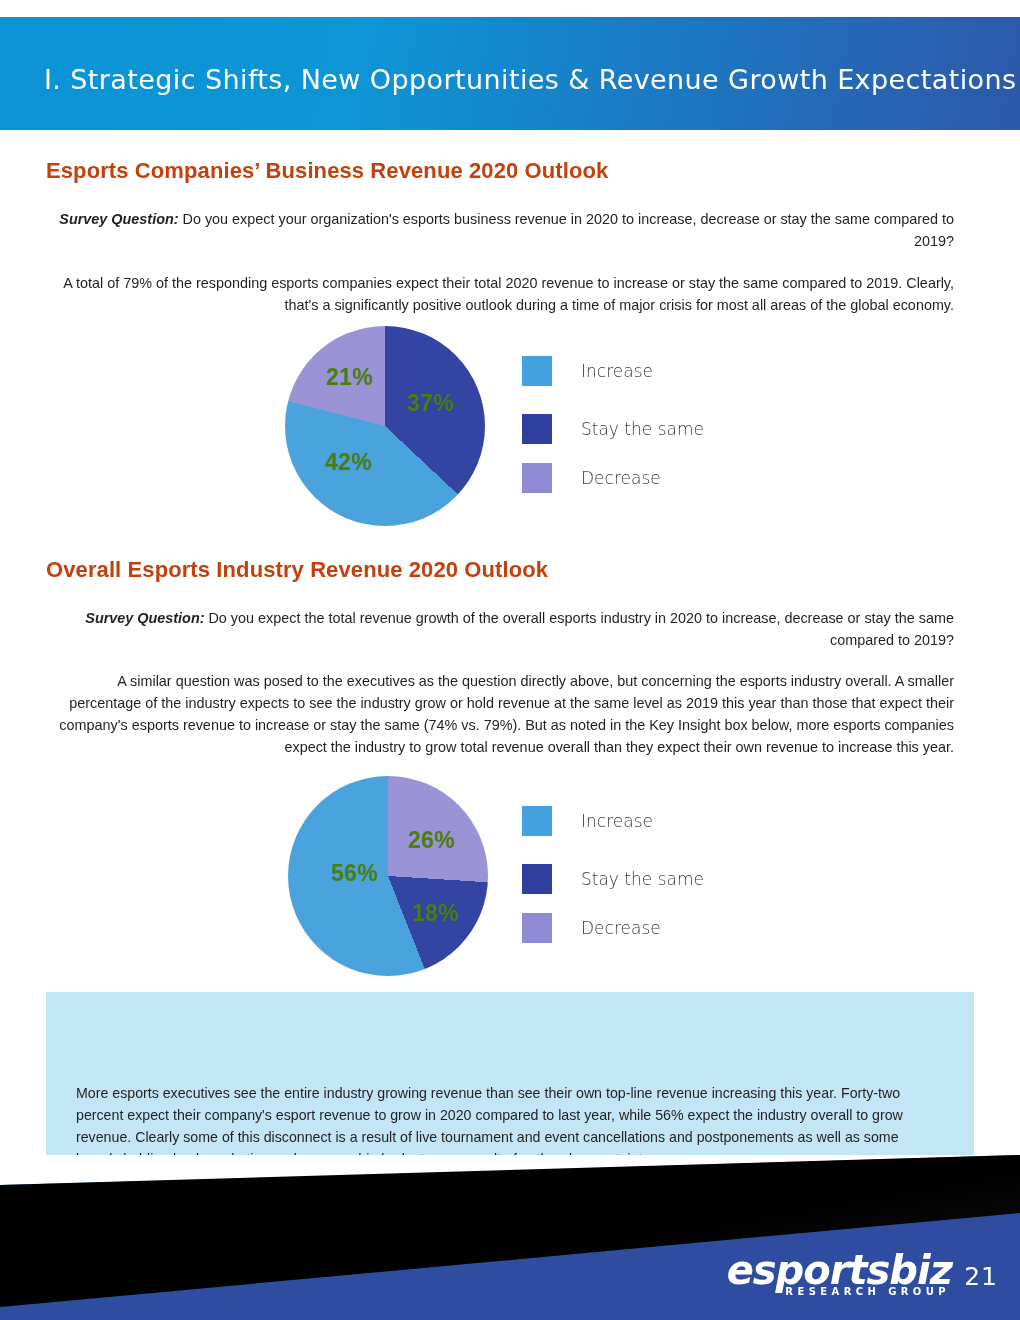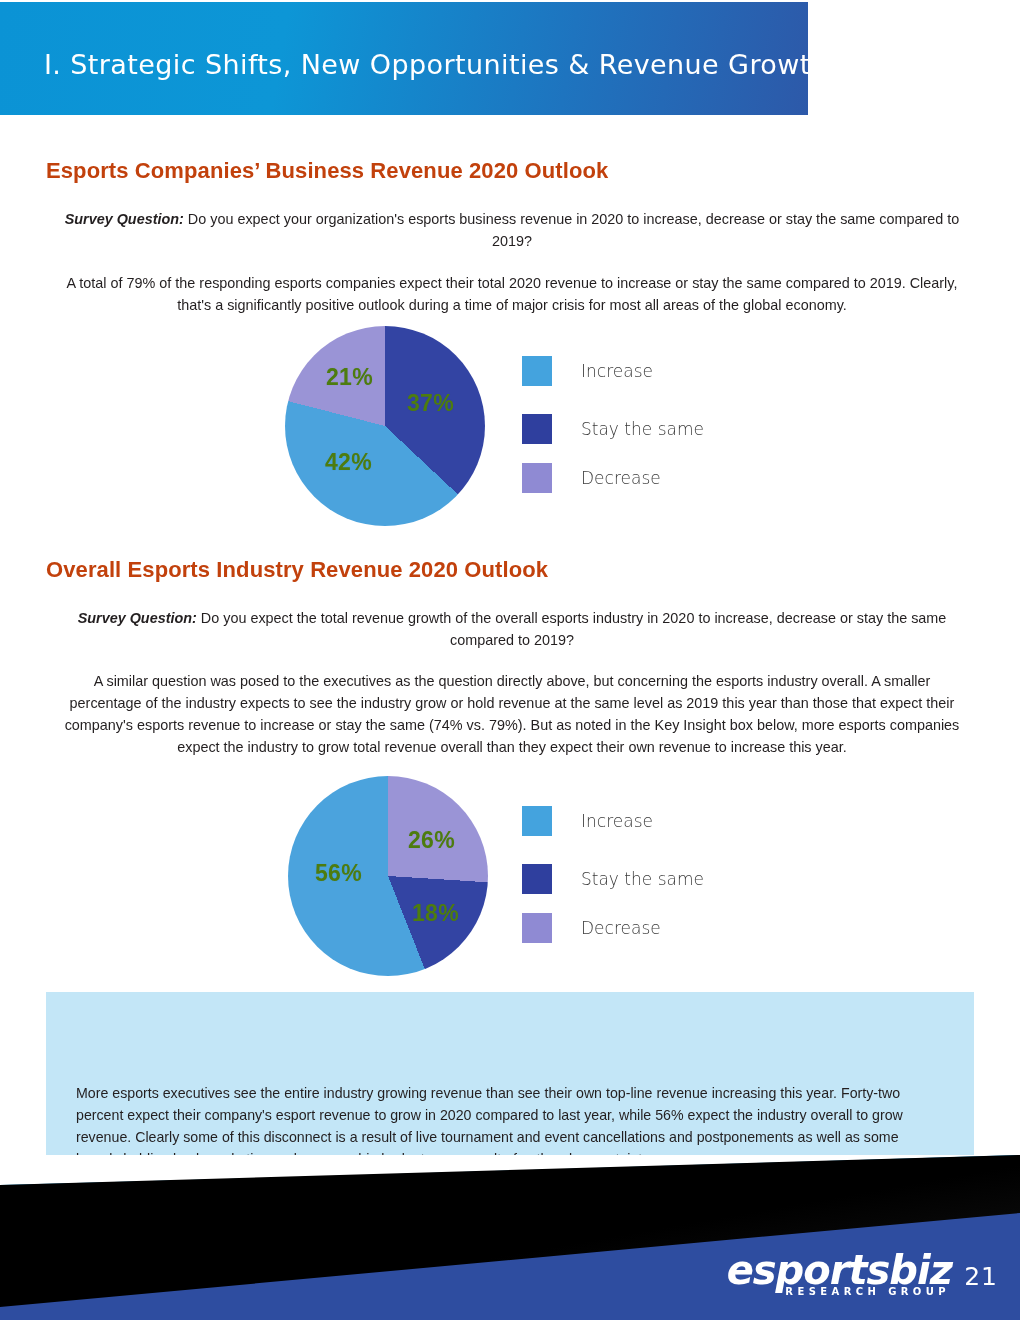--- a/index.html
+++ b/index.html
@@ -11,22 +11,22 @@
     height: 1320px;
     background: #ffffff;
     font-family: "Liberation Sans", sans-serif;
     overflow: hidden;
     position: relative;
   }
 
   
   .header-banner {
     position: absolute;
-    left: 0; top: 2px;
-    width: 808px;
+    left: 0; top: 17px;
+    width: 1020px;
     height: 113px;
     background: linear-gradient(100deg, #0b93d5 0%, #0d96d6 35%, #1e74bf 70%, #2d59a9 100%);
   }
   .header-title {
     position: absolute;
     left: 44px;
     top: 47px;
     font-size: 27px;
     font-weight: 400;
     color: #ffffff;
@@ -40,26 +40,26 @@
     left: 46px;
     font-size: 22px;
     font-weight: bold;
     color: #c2410c;
     letter-spacing: 0.1px;
     white-space: nowrap;
   }
 
   .para {
     position: absolute;
-    left: 58px;
+    left: 46px;
     width: 908px;
     font-size: 14.4px;
     line-height: 22px;
     color: #231f20;
-    text-align: center;
+    text-align: right;
   }
   .para .sq {
     font-style: italic;
     font-weight: 600;
   }
 
   
   .pie-block { position: absolute; }
   .pie {
     position: absolute;
@@ -244,21 +244,21 @@
 <div class="para" style="top:607px;">
   <span class="sq">Survey Question:</span><span> Do you expect the total revenue growth of the overall esports industry in 2020 to increase, decrease or stay the same compared to 2019?</span>
 </div>
 
 <div class="para" style="top:670px;">A similar question was posed to the executives as the question directly above, but concerning the esports industry overall. A smaller percentage of the industry expects to see the industry grow or hold revenue at the same level as 2019 this year than those that expect their company's esports revenue to increase or stay the same (74% vs. 79%). But as noted in the Key Insight box below, more esports companies expect the industry to grow total revenue overall than they expect their own revenue to increase this year.</div>
 
 <div class="pie-block" style="left:288px; top:776px; width:420px; height:202px;">
   <div class="pie" id="pie2" style="background: conic-gradient(rgb(154, 148, 214) 0deg, rgb(154, 148, 214) 93.6deg, rgb(51, 68, 163) 93.6deg, rgb(51, 68, 163) 158.4deg, rgb(75, 163, 221) 158.4deg, rgb(75, 163, 221) 360deg);"></div>
   <div class="pie-label" style="left:120px; top:51px;">26%</div>
   <div class="pie-label" style="left:124px; top:124px;">18%</div>
-  <div class="pie-label" style="left:27px; top:84px;">56%</div>
+  <div class="pie-label" style="left:43px; top:84px;">56%</div>
 </div>
 
 <div class="legend" style="left:522px; top:806px; width:210px; height:150px;">
   <div class="legend-row" style="top:0px;">
     <span class="legend-swatch" id="l2s0" style="background: rgb(68, 163, 222);"></span>
     <span class="legend-text">Increase</span>
   </div>
   <div class="legend-row" style="top:58px;">
     <span class="legend-swatch" id="l2s1" style="background: rgb(47, 63, 158);"></span>
     <span class="legend-text">Stay the same</span>

